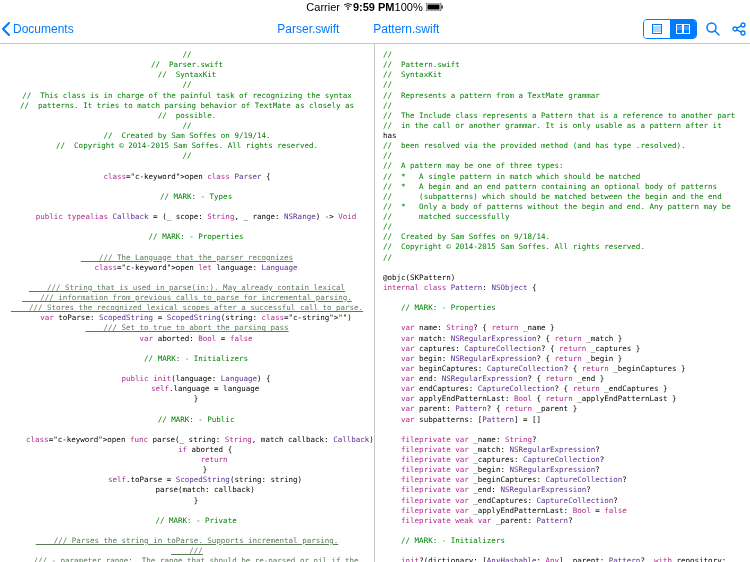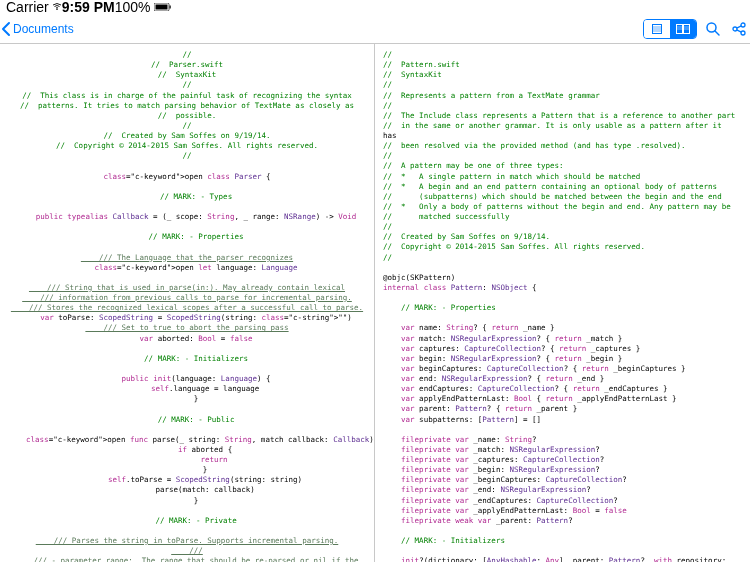--- a/index.html
+++ b/index.html
@@ -2,22 +2,22 @@
 <html><head>
 <meta charset="utf-8">
 <style>
 * { margin: 0; padding: 0; box-sizing: border-box; }
 body {
   width: 750px; height: 562px;
   font-family: -apple-system, Helvetica, Arial, sans-serif;
   background: #fff; overflow: hidden; position: relative;
 }
 .status-bar {
-  height: 14px; display: flex; justify-content: flex-start;
-  align-items: center; padding: 0 6px; font-size: 14px; color: #000;
+  height: 14px; display: flex; justify-content: center;
+  align-items: center; padding: 0 6px; font-size: 11px; color: #000;
 }
 .status-left, .status-right { display: flex; align-items: center; gap: 3px; }
 .nav-bar {
   height: 30px; display: flex; align-items: center; justify-content: space-between;
   border-bottom: 1px solid #c8c8c8; padding: 0 1px;
 }
 .nav-left { display: flex; align-items: center; color: #007aff; font-size: 12px; }
 .nav-center { display: flex; gap: 34px; font-size: 12px; color: #007aff; }
 .nav-right { display: flex; align-items: center; gap: 6px; }
 .seg-control { display: flex; border: 1px solid #007aff; border-radius: 4px; overflow: hidden; height: 20px; }
@@ -63,20 +63,24 @@
 
 <div class="nav-bar">
   <div class="nav-left">
     <span>
       <svg width="10" height="16" viewBox="0 0 10 16">
           <path d="M8 2 L2 8 L8 14" stroke="#007aff" stroke-width="2" fill="none" stroke-linecap="round" stroke-linejoin="round"></path>
         </svg>
     </span>
     <span style="margin-left:2px">Documents</span>
   </div>
+  <div class="nav-center">
+    <span>Parser.swift</span>
+    <span>Pattern.swift</span>
+  </div>
   <div class="nav-right">
     <div class="seg-control">
       <div class="seg-btn inactive">
         <svg width="10" height="10" viewBox="0 0 10 10">
             <rect x="0.5" y="0.5" width="9" height="9" stroke="#007aff" stroke-width="1" fill="none"></rect>
             <line x1="0.5" y1="3" x2="9.5" y2="3" stroke="#007aff" stroke-width="0.6"></line>
             <line x1="0.5" y1="5" x2="9.5" y2="5" stroke="#007aff" stroke-width="0.6"></line>
             <line x1="0.5" y1="7" x2="9.5" y2="7" stroke="#007aff" stroke-width="0.6"></line>
           </svg>
       </div>
@@ -168,21 +172,21 @@
 
 
 </div>
   <div class="pane" id="pane-right"><span class="c-comment">//</span>
 <span class="c-comment">//  Pattern.swift</span>
 <span class="c-comment">//  SyntaxKit</span>
 <span class="c-comment">//</span>
 <span class="c-comment">//  Represents a pattern from a TextMate grammar</span>
 <span class="c-comment">//</span>
 <span class="c-comment">//  The Include class represents a Pattern that is a reference to another part</span>
-<span class="c-comment">//  in the same or another grammar. It is only usable as a pattern after it</span>
+<span class="c-comment">//  in the call or another grammar. It is only usable as a pattern after it</span>
 <span class="c-default">has</span>
 <span class="c-comment">//  been resolved via the provided method (and has type .resolved).</span>
 <span class="c-comment">//</span>
 <span class="c-comment">//  A pattern may be one of three types:</span>
 <span class="c-comment">//  *   A single pattern in match which should be matched</span>
 <span class="c-comment">//  *   A begin and an end pattern containing an optional body of patterns</span>
 <span class="c-comment">//      (subpatterns) which should be matched between the begin and the end</span>
 <span class="c-comment">//  *   Only a body of patterns without the begin and end. Any pattern may be</span>
 <span class="c-comment">//      matched successfully</span>
 <span class="c-comment">//</span>

